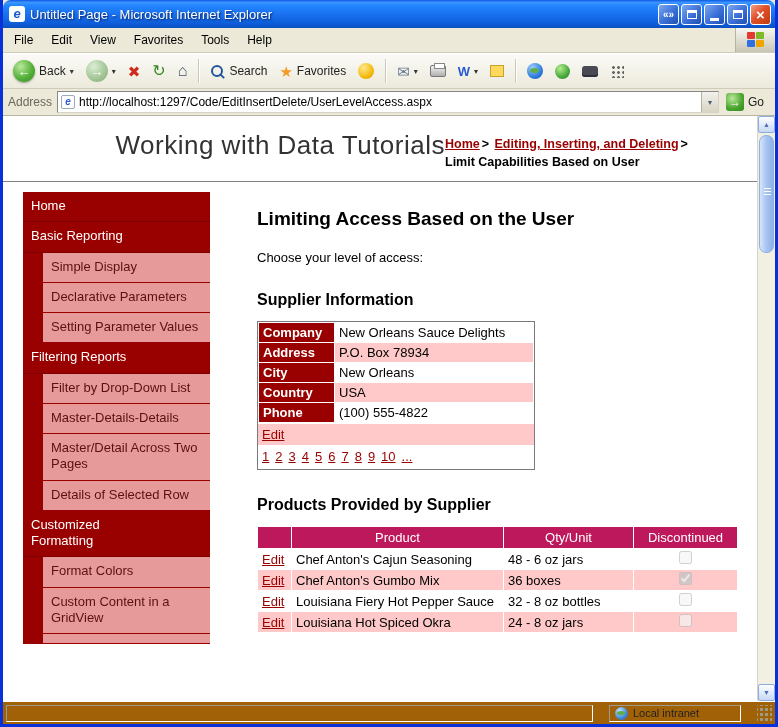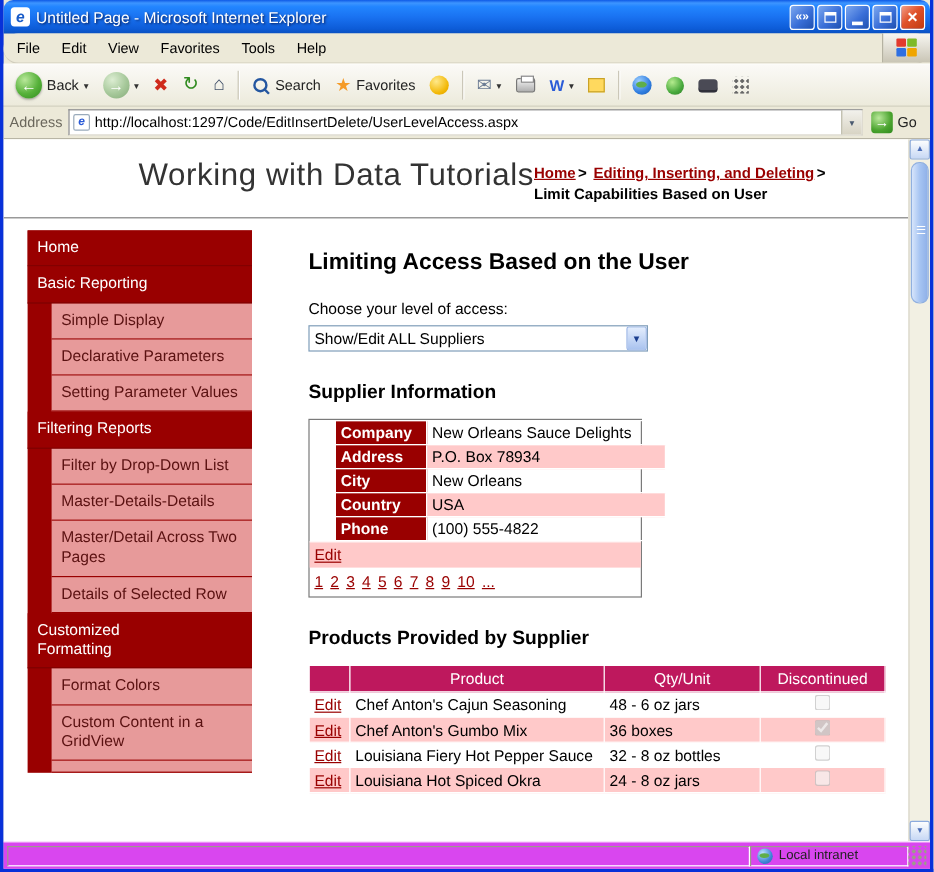--- a/index.html
+++ b/index.html
@@ -19,21 +19,21 @@
     white-space:nowrap;overflow:hidden;}
   .win-btns{display:flex;gap:2px;align-items:center;}
   .wbtn{width:21px;height:21px;border:1px solid #fff;border-radius:3px;display:flex;align-items:center;
     justify-content:center;color:#fff;font-size:10px;font-weight:bold;cursor:pointer;}
   .wbtn.blue{background:linear-gradient(135deg,#7da8ef 0%,#3a6fd8 55%,#1f50b0 100%);}
   .wbtn.close{background:linear-gradient(135deg,#f3a08a 0%,#e0512a 45%,#c13a10 100%);font-size:15px;}
   .glyph-min{width:9px;height:3px;background:#fff;align-self:flex-end;margin:0 auto 3px;}
   .glyph-max{width:10px;height:9px;border:1px solid #fff;border-top:3px solid #fff;}
 
   
-  .menubar{flex:0 0 24px;display:flex;align-items:center;background:#ece9d8;border-bottom:1px solid #d0ccbc;padding-left:2px;border-radius:12px;}
+  .menubar{flex:0 0 24px;display:flex;align-items:center;background:#ece9d8;border-bottom:1px solid #d0ccbc;padding-left:2px;}
   .menu-item{font-size:12px;padding:4px 9px;color:#000;cursor:pointer;}
   .menubar .spacer{flex:1;}
   .win-logo{width:40px;height:24px;display:flex;align-items:center;justify-content:center;
     background:linear-gradient(#f7f6f1,#c9c5b5);border-left:1px solid #b5b2a2;}
   .flag{width:18px;height:16px;display:grid;grid-template-columns:8px 8px;grid-template-rows:7px 7px;gap:1px;}
   .flag span{border-radius:1px;}
   .flag .r{background:#e23a2e;} .flag .g{background:#7eba28;} .flag .b{background:#2e6fe2;} .flag .y{background:#f0a500;}
 
   
   .toolbar{flex:0 0 36px;display:flex;align-items:center;gap:2px;padding:0 5px;
@@ -107,21 +107,21 @@
   .select{width:283px;height:22px;border:1px solid #7f9db9;background:#fff;display:flex;align-items:center;
     font-size:13px;padding-left:4px;cursor:pointer;}
   .select-arrow{margin-left:auto;width:17px;height:20px;border-radius:2px;border:1px solid #99b5e6;
     background:linear-gradient(#e3edfd,#aac3ef);display:flex;align-items:center;justify-content:center;
     font-size:8px;color:#1b3f8f;cursor:pointer;}
   .h2{font-size:16px;font-weight:bold;margin:26px 0 12px;}
 
   a.red-link{color:#990000;text-decoration:underline;cursor:pointer;font-size:13px;}
 
   .supplier-box{width:278px;border:1px solid #7a7a7a;font-size:13px;}
-  .sup-table{width:100%;border-collapse:collapse;margin-left:21px;}
+  .sup-table{width:100%;border-collapse:collapse;}
   .sup-table td{padding:2px 4px;height:19px;border:1px solid #fff;font-size:13px;}
   .cell-label{background:#990000;color:#fff;font-weight:bold;width:76px;}
   tr.alt td{background:#ffc9c9;}
   tr.alt td.cell-label{background:#990000;}
   .edit-row{background:#ffc9c9;padding:3px 4px;border-top:1px solid #fff;}
   .pager{padding:4px 4px 5px;}
   .pager a{margin-right:6px;}
 
   .prod-table{width:481px;border-collapse:collapse;border:1px solid #7a7a7a;font-size:13px;}
   .prod-table th{background:#be185d;color:#fff;font-weight:normal;padding:3px 4px;border:1px solid #fff;}
@@ -135,21 +135,21 @@
   .scrollbar{flex:0 0 17px;background:#f2f0e3;border-left:1px solid #d8d4c8;display:flex;flex-direction:column;}
   .sb-btn{width:17px;height:17px;flex:0 0 17px;background:linear-gradient(#fdfefe,#c7d8f5);border:1px solid #8cabde;
     border-radius:2px;color:#4d6fb8;display:flex;align-items:center;justify-content:center;font-size:7px;cursor:pointer;}
   .sb-track{flex:1;position:relative;}
   .sb-thumb{position:absolute;top:2px;left:1px;width:15px;height:118px;border-radius:7px;cursor:pointer;
     background:linear-gradient(to right,#d7e5fb,#a6c4f2 50%,#8fb0e8);border:1px solid #90b0e0;}
   .sb-thumb::after{content:"";position:absolute;left:4px;top:52px;width:7px;height:8px;
     background:repeating-linear-gradient(to bottom,#fff 0 1px,transparent 1px 3px);}
 
   
-  .statusbar{flex:0 0 23px;display:flex;align-items:center;gap:0;background:#d946ef;
+  .statusbar{flex:0 0 23px;display:flex;align-items:center;gap:16px;background:#a16207;
     border-top:1px solid #fff;padding:2px 3px;}
   .status-main{flex:1;height:17px;border:1px solid;border-color:#9d9a8b #fff #fff #9d9a8b;}
   .status-zone{width:132px;height:17px;border:1px solid;border-color:#9d9a8b #fff #fff #9d9a8b;
     display:flex;align-items:center;gap:5px;padding:0 5px;font-size:11px;color:#222;}
   .globe-sm{width:13px;height:13px;border-radius:50%;flex:0 0 13px;
     background:radial-gradient(circle at 35% 30%,#bfe3ff,#3f86d8 60%,#2a5fa8);position:relative;}
   .globe-sm::after{content:"";position:absolute;left:2px;top:4px;width:8px;height:4px;background:#5fae4a;border-radius:50%;}
   .grip{width:15px;height:17px;background-image:radial-gradient(#9e9b8a 1.4px,transparent 1.6px);
     background-size:5px 5px;background-position:2px 2px;}
 </style>
@@ -297,24 +297,20 @@
           <div class="nav-section">Customized Formatting</div>
           <div class="nav-sub">Format Colors</div>
           <div class="nav-sub">Custom Content in a GridView</div>
           <div class="nav-sub clipped"></div>
         </div>
 
         <div class="main">
           <div class="h1">Limiting Access Based on the User</div>
 
           <div class="field-label">Choose your level of access:</div>
-          <div class="select">
-            <span>Show/Edit ALL Suppliers</span>
-            <span class="select-arrow">▼</span>
-          </div>
 
           <div class="h2">Supplier Information</div>
           <div class="supplier-box">
             <table class="sup-table">
               <tbody>
                   <tr>
                 <td class="cell-label">Company</td>
                 <td>New Orleans Sauce Delights</td>
               </tr>
               <tr class="alt">

